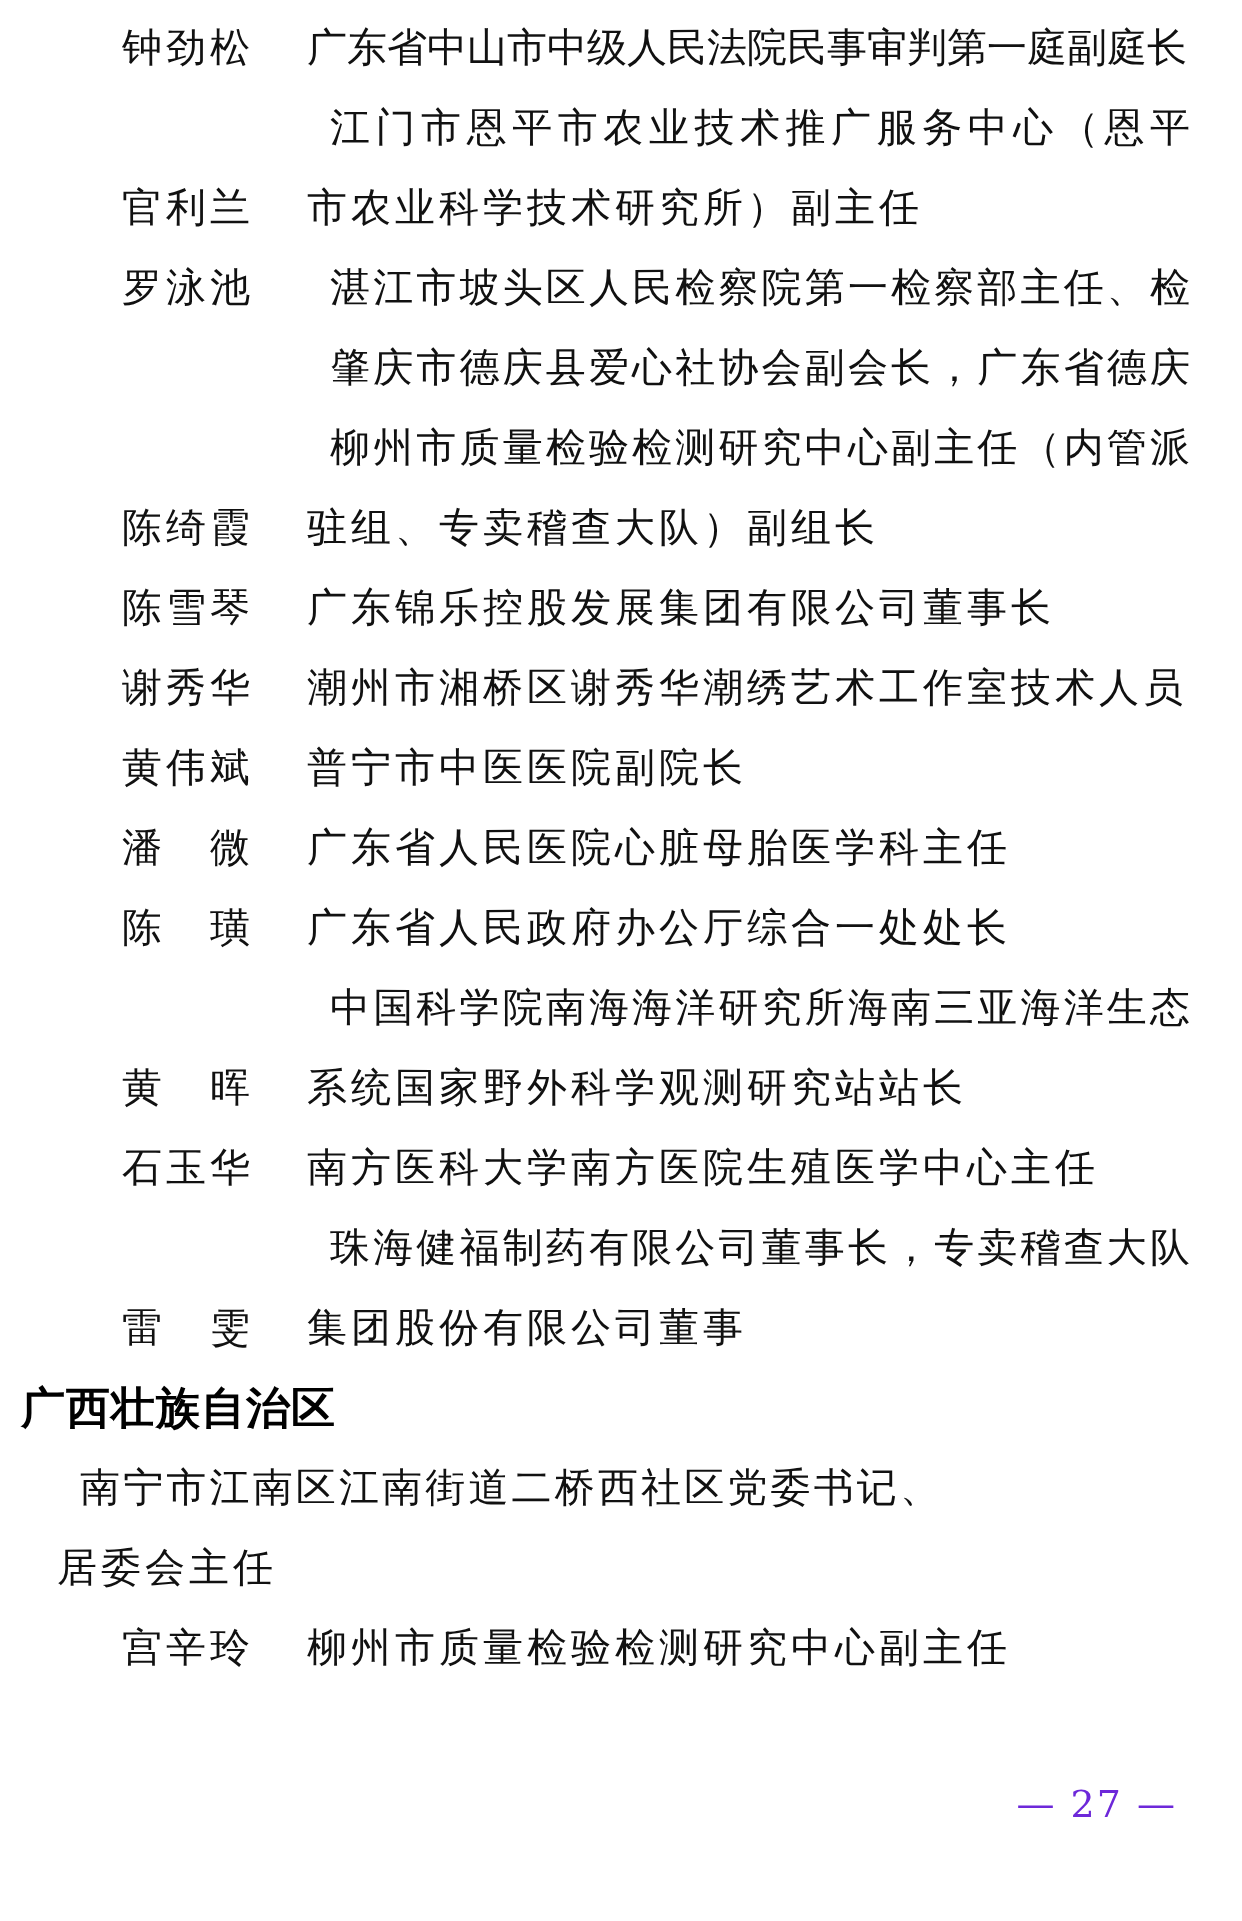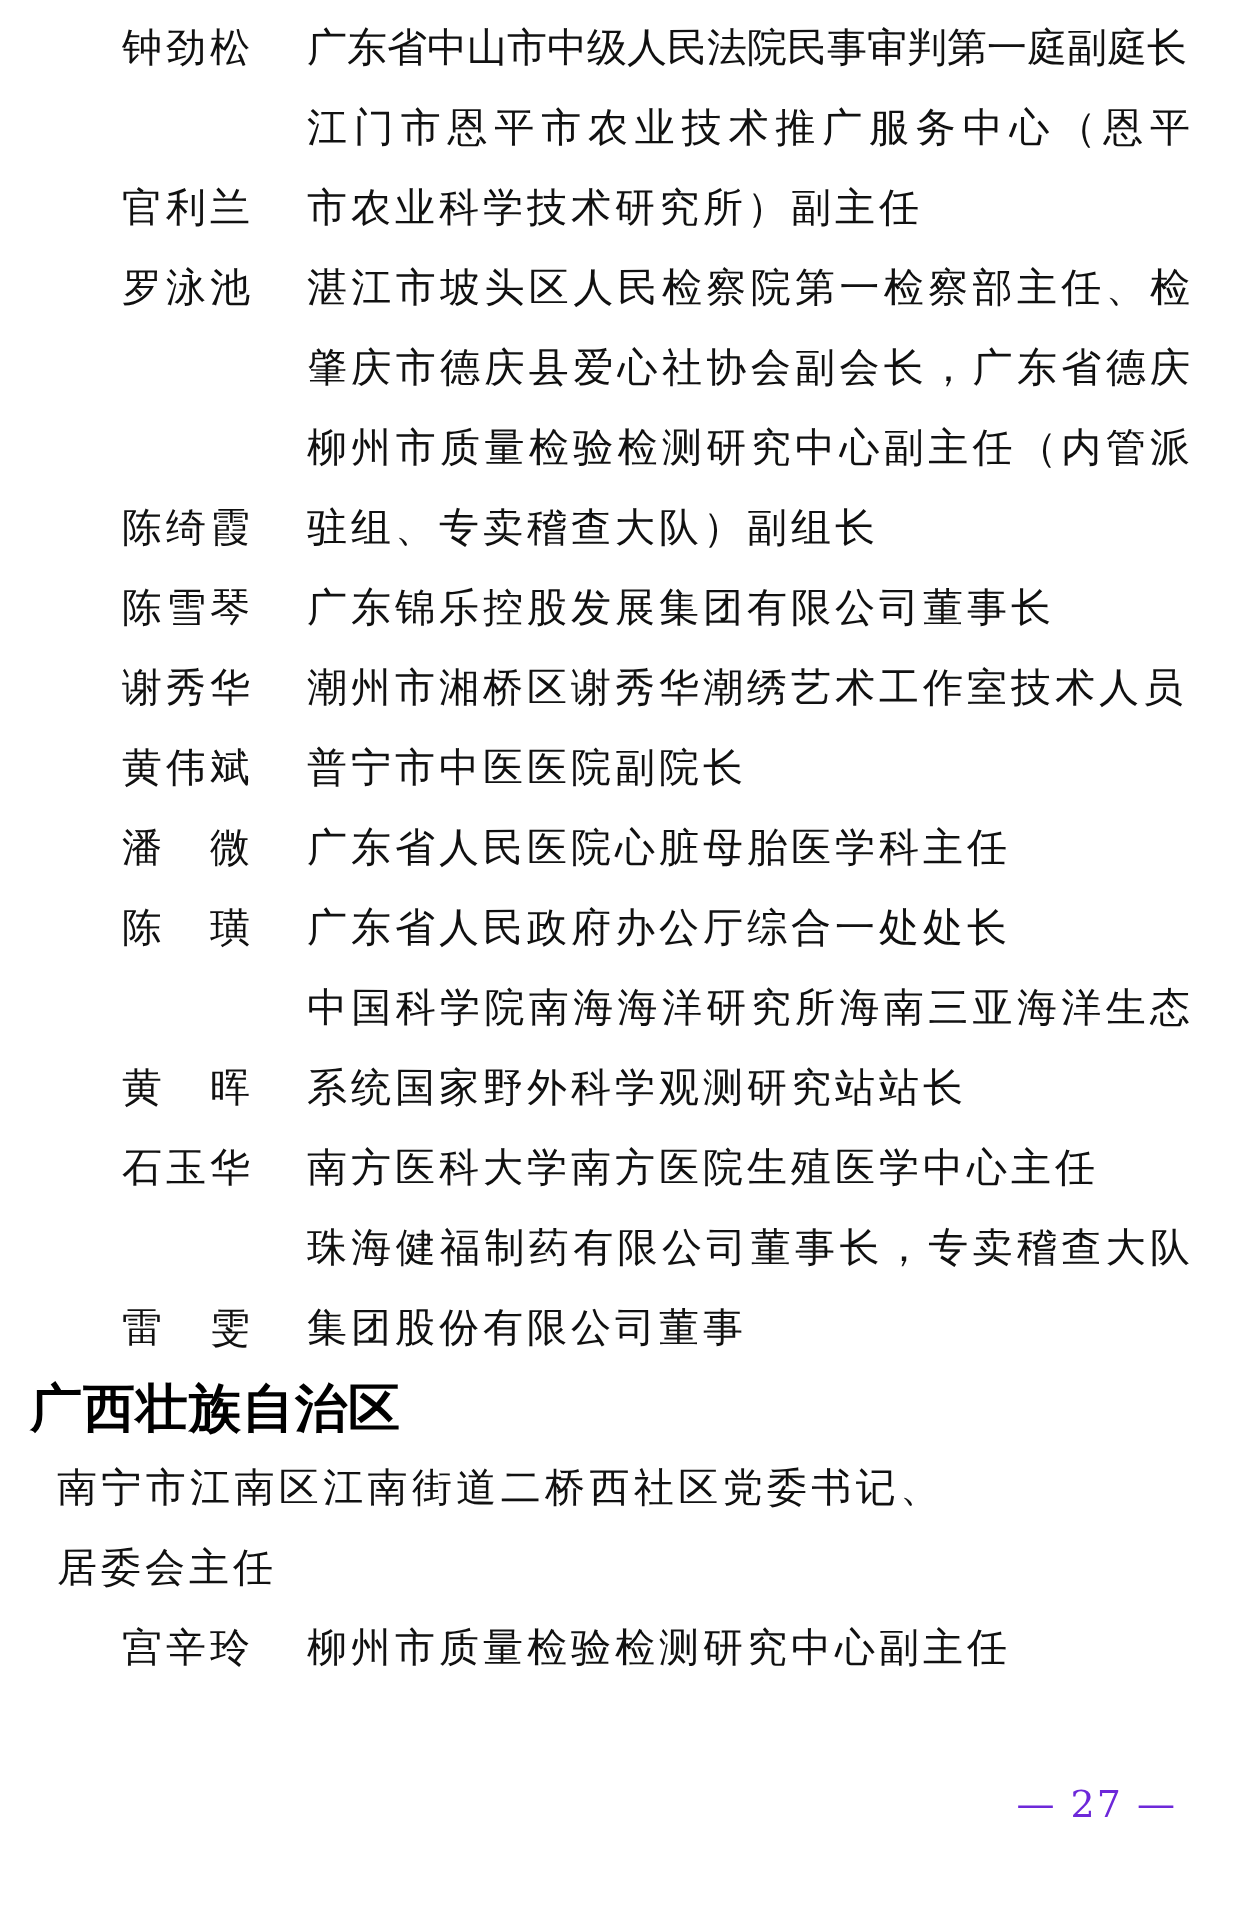--- a/index.html
+++ b/index.html
@@ -24,28 +24,29 @@
     text-align-last: justify;
     white-space: nowrap;
   }
   .desc { margin-left: 57px; width: 883px; flex: 0 0 883px; }
   .line { white-space: nowrap; }
   .line.justify {
     white-space: normal;
     text-align: justify;
     text-align-last: justify;
     letter-spacing: 0;
+    margin-left: 23px;
   }
   .line.natural { letter-spacing: 4px; }
   .line.tight { letter-spacing: 0; }
   .section-header {
-    margin-left: 30px;
+    margin-left: 21px;
     font-family: "Liberation Sans", sans-serif;
     font-weight: bold;
-    font-size: 52px;
+    font-size: 44px;
     letter-spacing: 1px;
     line-height: 80px;
     color: #000000;
   }
   .page-number {
     position: absolute;
     top: 1764px;
     right: 65px;
     line-height: 80px;
     font-size: 38px;

